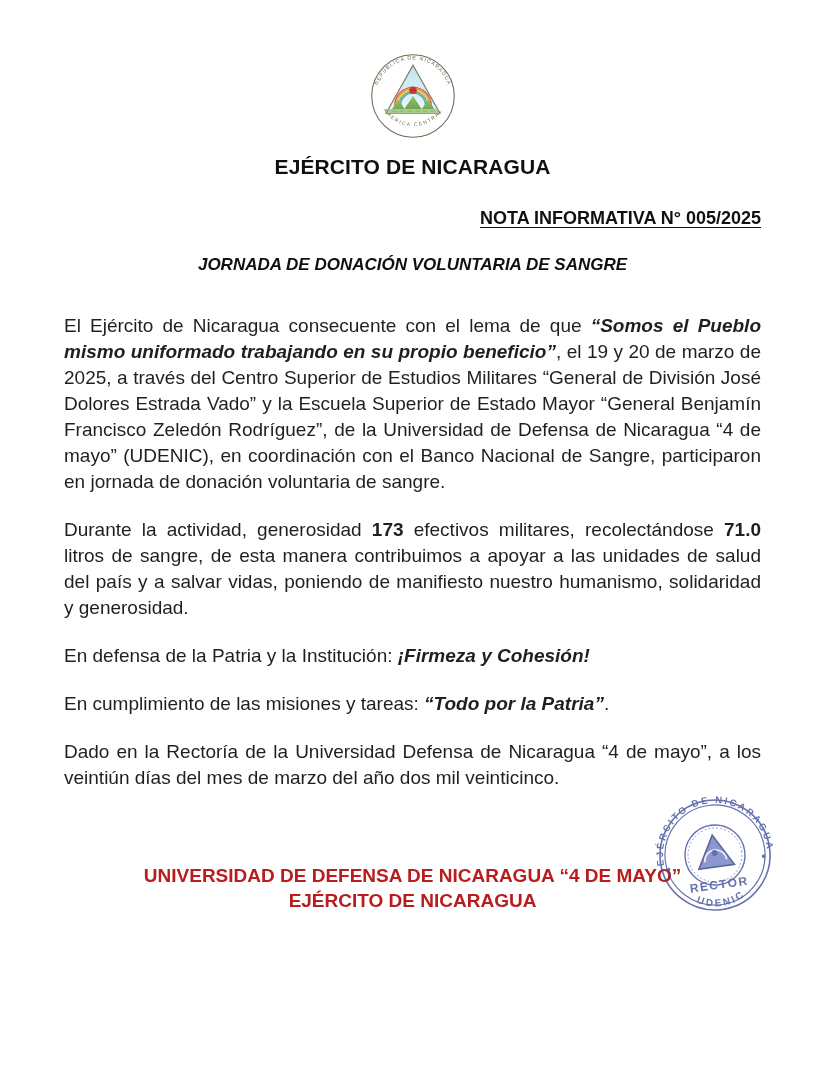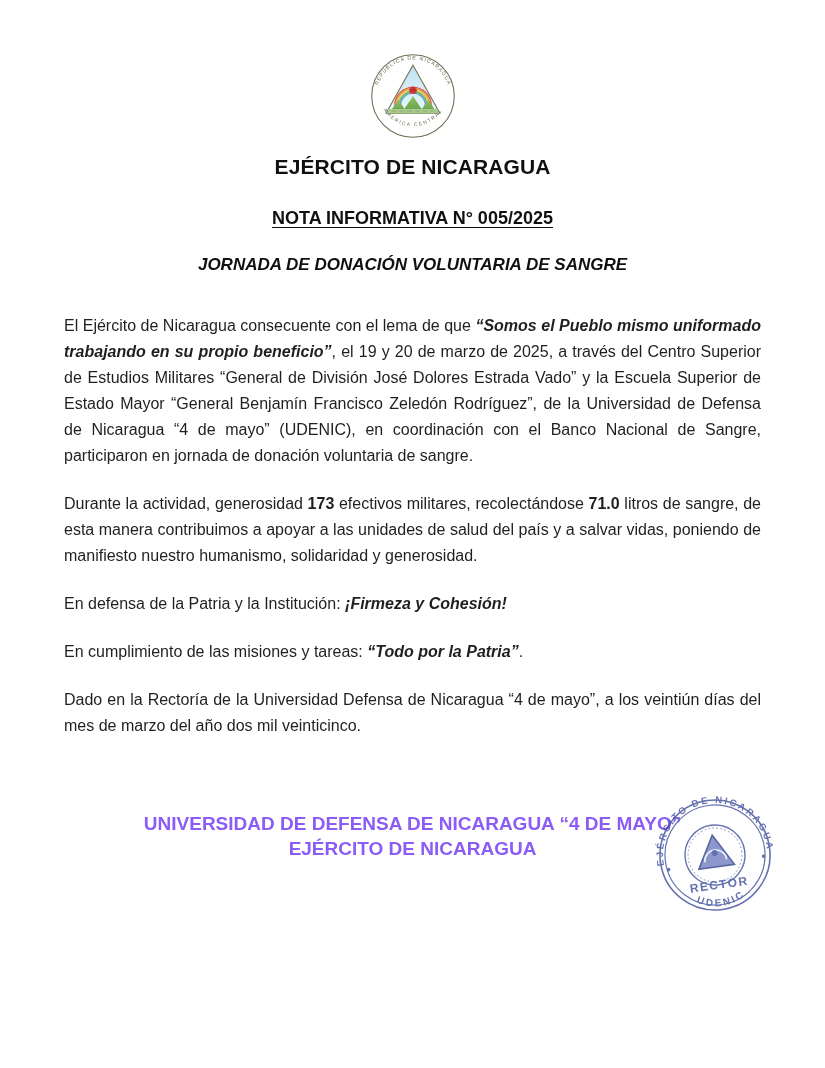--- a/index.html
+++ b/index.html
@@ -44,21 +44,21 @@
   .org-header .line {
     font-weight: bold;
     font-size: 21px;
     letter-spacing: 0.1px;
     line-height: 26px;
     color: #101010;
     white-space: nowrap;
   }
 
   .doc-number-wrap {
-    text-align: center;
+    text-align: right;
     margin-top: 28px;
   }
   .doc-number {
     font-weight: bold;
     font-size: 18px;
     text-decoration: underline;
     text-underline-offset: 3px;
     color: #101010;
   }
 
@@ -72,21 +72,21 @@
     color: #101010;
     font-style: italic;
   }
 
   
   .body-copy {
     margin-top: 38px;
   }
   .para {
     text-align: justify;
-    font-size: 16px;
+    font-size: 19px;
     line-height: 26px;
     color: #1f1f1f;
     margin: 0 0 22px 0;
   }
   .para:last-child { margin-bottom: 0; }
   .para .q {
     font-weight: bold;
     font-style: italic;
   }
   .para .num {
@@ -100,21 +100,21 @@
   
   .sign-block {
     margin-top: 72px;
     text-align: center;
     position: relative;
   }
   .sign-block .line {
     font-weight: bold;
     font-size: 19px;
     line-height: 25px;
-    color: #8b5cf6;
+    color: #b91c1c;
     white-space: nowrap;
   }
 
   
   .seal {
     position: absolute;
     left: 645px;
     top: 785px;
     width: 140px;
     height: 140px;

